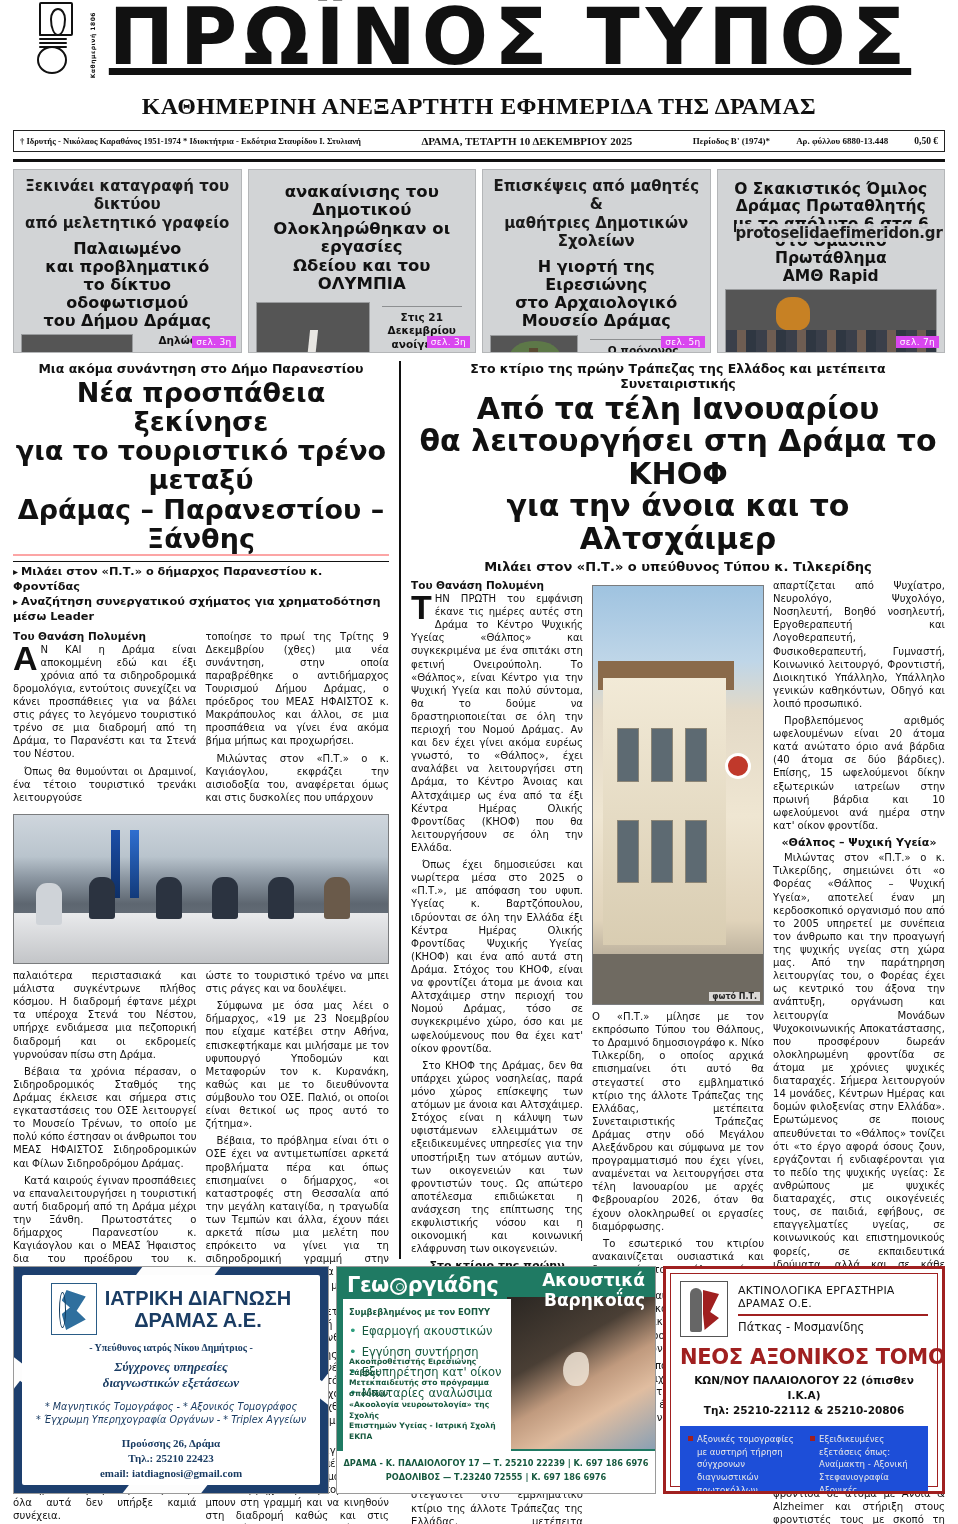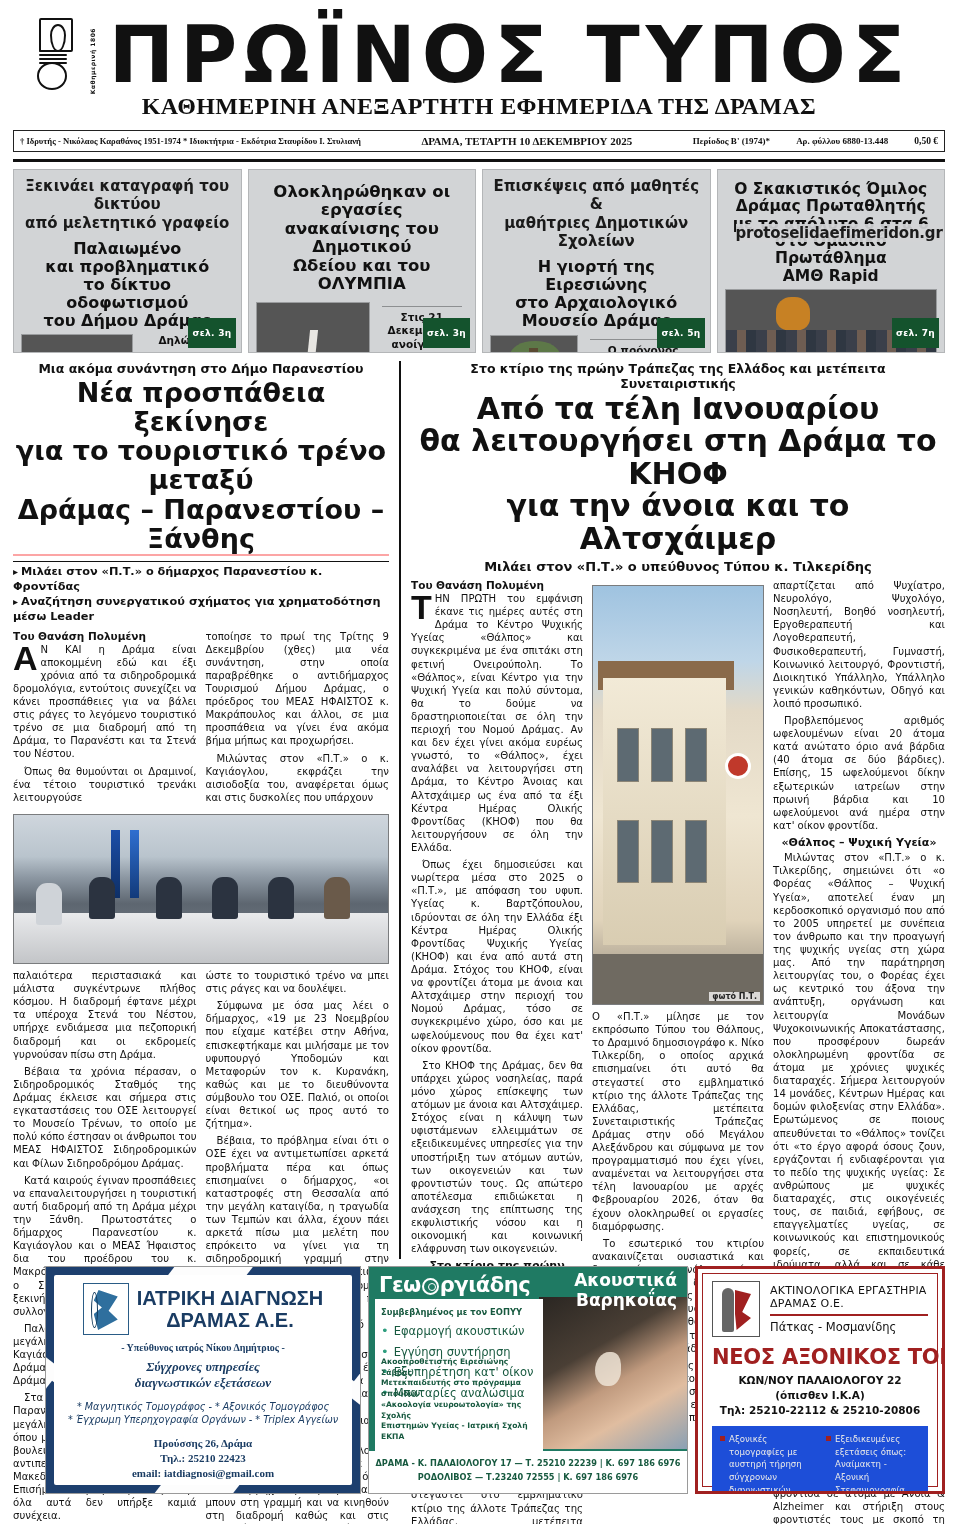--- a/index.html
+++ b/index.html
@@ -7,21 +7,21 @@
   body {
     width: 958px; height: 1524px;
     background: #ffffff;
     font-family: "DejaVu Sans", "Liberation Sans", sans-serif;
     color: #111;
     overflow: hidden;
   }
   .page { position: relative; width: 958px; height: 1524px; padding: 0 13px; }
 
   
-  .masthead { position:relative; height: 92px; display:flex; align-items:flex-end; }
+  .masthead { position:relative; height: 92px; display:flex; align-items:flex-start;text-decoration:underline; }
   .logo-stamp {
     width: 52px; height: 76px; margin-left: 20px; margin-right: 8px;
     position: relative; flex: 0 0 auto;
   }
   .logo-stamp .frame {
     position:absolute; left:6px; top:2px; width:34px; height:34px;
     border: 2px solid #111; border-radius: 2px;
   }
   .logo-stamp .frame:after {
     content:""; position:absolute; left:9px; top:4px; width:12px; height:24px;
@@ -77,22 +77,22 @@
   }
   .t1 .ttl { font-size:16px; }
   .t2 .ttl { font-size:16.5px; }
   .t3 .ttl { font-size:16px; }
   .t4 .ttl { font-size:15.5px; }
   .teaser .body { display:flex; gap:6px; margin-top:5px; }
   .teaser .photo { border:1px solid #9a9c9e; background:#555; position:relative; overflow:hidden; }
   .teaser .side { flex:1; text-align:center; font-size:10.5px; font-weight:bold; line-height:1.3; }
   .teaser .side .hr { height:1px; background:#8d8f91; margin:4px 6px; }
   .pagetag {
-    position:absolute; right:5px; bottom:4px; background:#14532d; color:#fff;
-    font-size:9px; font-weight:bold; padding:10px 4px; letter-spacing:.3px;
+    position:absolute; right:5px; bottom:4px; background:#d946ef; color:#fff;
+    font-size:9px; font-weight:normal; padding:1px 4px; letter-spacing:.3px;
   }
   
   .ph-night { background: linear-gradient(160deg,#0c0c10 0%,#1a1a22 40%,#2a2420 70%,#120f10 100%); }
   .ph-night:after{content:"";position:absolute;left:40%;top:55%;width:8px;height:5px;background:#c0392b;border-radius:50%;box-shadow:10px 4px 0 #8e2a20;}
   .ph-night:before{content:"";position:absolute;left:12%;top:30%;width:30%;height:55%;background:linear-gradient(180deg,#6a6d72,#3a3c40);opacity:.7;}
   .ph-seats { background: linear-gradient(180deg,#4e5a66 0%,#8d3a4c 22%,#a04055 45%,#8e3347 70%,#c8c4c0 100%); }
   .ph-seats:after{content:"";position:absolute;left:45%;top:32%;width:7%;height:68%;background:#e8e6e2;transform:skewX(-6deg);}
   .ph-tree { background: linear-gradient(180deg,#8fae6b 0%,#6f9150 45%,#86a563 70%,#9db47f 100%); }
   .ph-tree:after{content:"";position:absolute;left:44%;top:18%;width:9px;height:70%;background:#5a4a32;}
   .ph-tree:before{content:"";position:absolute;left:22%;top:8%;width:58%;height:42%;background:#5f7f46;border-radius:50%;opacity:.85;}
@@ -155,21 +155,21 @@
     background: linear-gradient(180deg,#9fc3e0 0%,#bfd6e8 18%,#e3d9c6 30%,#efe6d2 55%,#e0d3ba 80%,#8d8578 100%);
   }
   .ph-build .wall{position:absolute;left:6%;top:22%;width:72%;height:64%;background:linear-gradient(180deg,#f2ead7,#d9cdb2);}
   .ph-build .win{position:absolute;background:#5d6a72;border:1px solid #8b8576;}
   .ph-build .roof{position:absolute;left:3%;top:18%;width:80%;height:7%;background:#8a6a4a;}
   .ph-build .ground{position:absolute;left:0;bottom:0;width:100%;height:12%;background:#6f6a61;}
   .ph-build .sign{position:absolute;right:7%;top:40%;width:26px;height:26px;border-radius:50%;background:#c0392b;border:3px solid #fff;}
   .photo-credit{position:absolute;right:3px;bottom:3px;font-size:8px;font-weight:bold;color:#222;background:rgba(255,255,255,.75);padding:0 3px;}
 
   
-  .ads { display:flex; gap:7px; margin-top:7px; height: 228px; margin-left: 32px; }
+  .ads { display:flex; gap:7px; margin-top:7px; height: 228px; }
   .ad { border:1px solid #9a9a9a; position:relative; overflow:hidden; background:#fff; }
   .ad1 { width: 316px; }
   .ad2 { width: 320px; }
   .ad3 { flex:1; }
 
   
   .ad1 { background:#fdfdfd; }
   .ad1 .corner-tl{position:absolute;left:-52px;top:-62px;width:150px;height:150px;background:#1d3f6e;transform:rotate(38deg);}
   .ad1 .corner-tr{position:absolute;right:-56px;top:-66px;width:150px;height:150px;background:#1d3f6e;transform:rotate(38deg);}
   .ad1 .corner-bl{position:absolute;left:-56px;bottom:-68px;width:150px;height:150px;background:#1d3f6e;transform:rotate(38deg);}
@@ -275,22 +275,22 @@
           <div>Τεχνικών</div>
           <div>Υπηρεσιών</div>
 
         </div>
       </div>
       <div class="pagetag">σελ. 3η</div>
     </div>
 
     <div class="teaser t2">
       <div class="ttl" style="margin-top:6px">
+        <div>ανακαίνισης του Δημοτικού</div>
         <div>Ολοκληρώθηκαν οι εργασίες</div>
-        <div>ανακαίνισης του Δημοτικού</div>
         <div>Ωδείου και του ΟΛΥΜΠΙΑ</div>
       </div>
       <div class="body" style="margin-top:8px">
         <div class="photo ph-seats" style="width:114px;height:88px"></div>
         <div class="side">
           <div class="hr"></div>
           <div>Στις 21 Δεκεμβρίου</div>
           <div>ανοίγει το Δημοτικό</div>
 
         </div>

